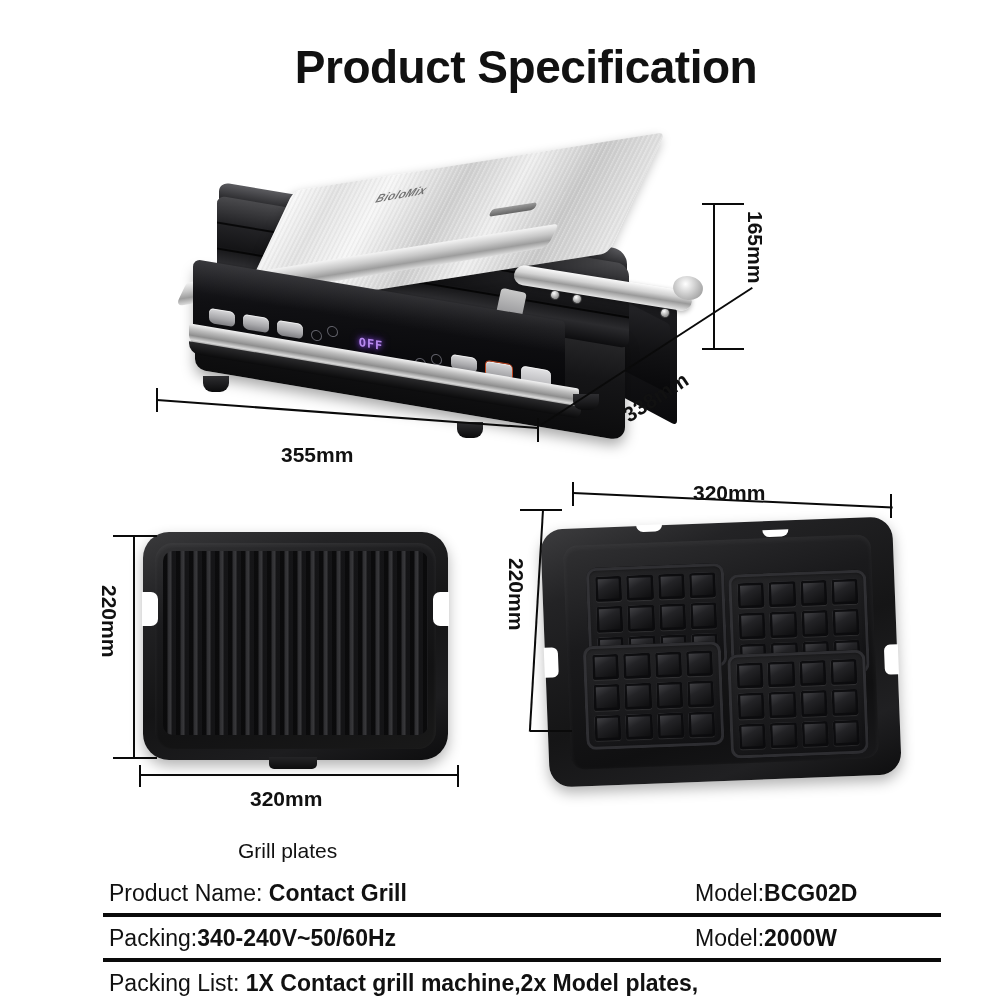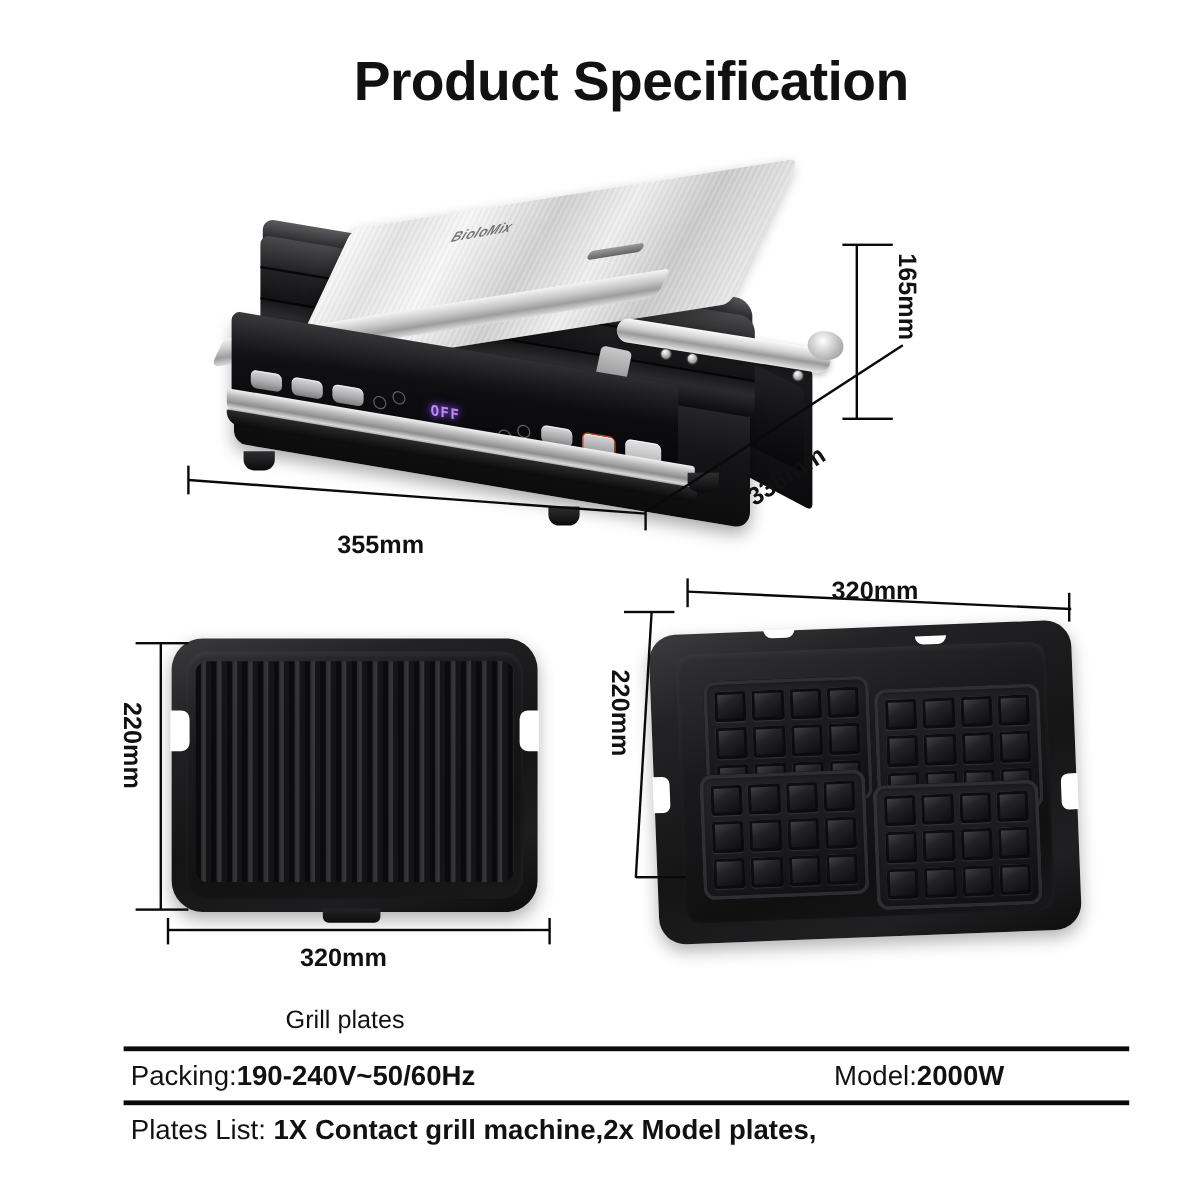--- a/index.html
+++ b/index.html
@@ -431,35 +431,43 @@
   <div class="dimlabel" style="left:693px;top:481px;">320mm</div>
 
   <div class="tick-h" style="left:520px;top:509px;width:42px;"></div>
   <div class="dimline v-line" style="left:542px;top:510px;height:222px;transform:rotate(3.4deg);transform-origin:top center;"></div>
   <div class="tick-h" style="left:530px;top:730px;width:42px;"></div>
   <div class="dimlabel rot" style="left:528px;top:558px;">220mm</div>
 
 
   <div class="spec">
 
-
-    <div class="rule"></div>
-
     <div class="srow">
       <div class="scell c-left">
-        <span class="lbl">Packing:</span><span class="val">190-240V~50/60Hz</span>
+        <span class="lbl">Product Name: </span><span class="val">Contact Grill</span>
+      </div>
+      <div class="scell c-right">
+        <span class="lbl">Model:</span><span class="val">BCG02D</span>
+      </div>
+    </div>
+
+    <div class="rule"></div>
+
+    <div class="srow">
+      <div class="scell c-left">
+        <span class="lbl">Packing:</span><span class="val">340-240V~50/60Hz</span>
       </div>
       <div class="scell c-right">
         <span class="lbl">Model:</span><span class="val">2000W</span>
       </div>
     </div>
 
     <div class="rule"></div>
 
     <div class="srow">
       <div class="scell c-left">
-        <span class="lbl">Plates List: </span><span class="val">1X Contact grill machine,2x Model plates,</span>
+        <span class="lbl">Packing List: </span><span class="val">1X Contact grill machine,2x Model plates,</span>
       </div>
     </div>
 
   </div>
 
 </div>
 
 </body></html>

